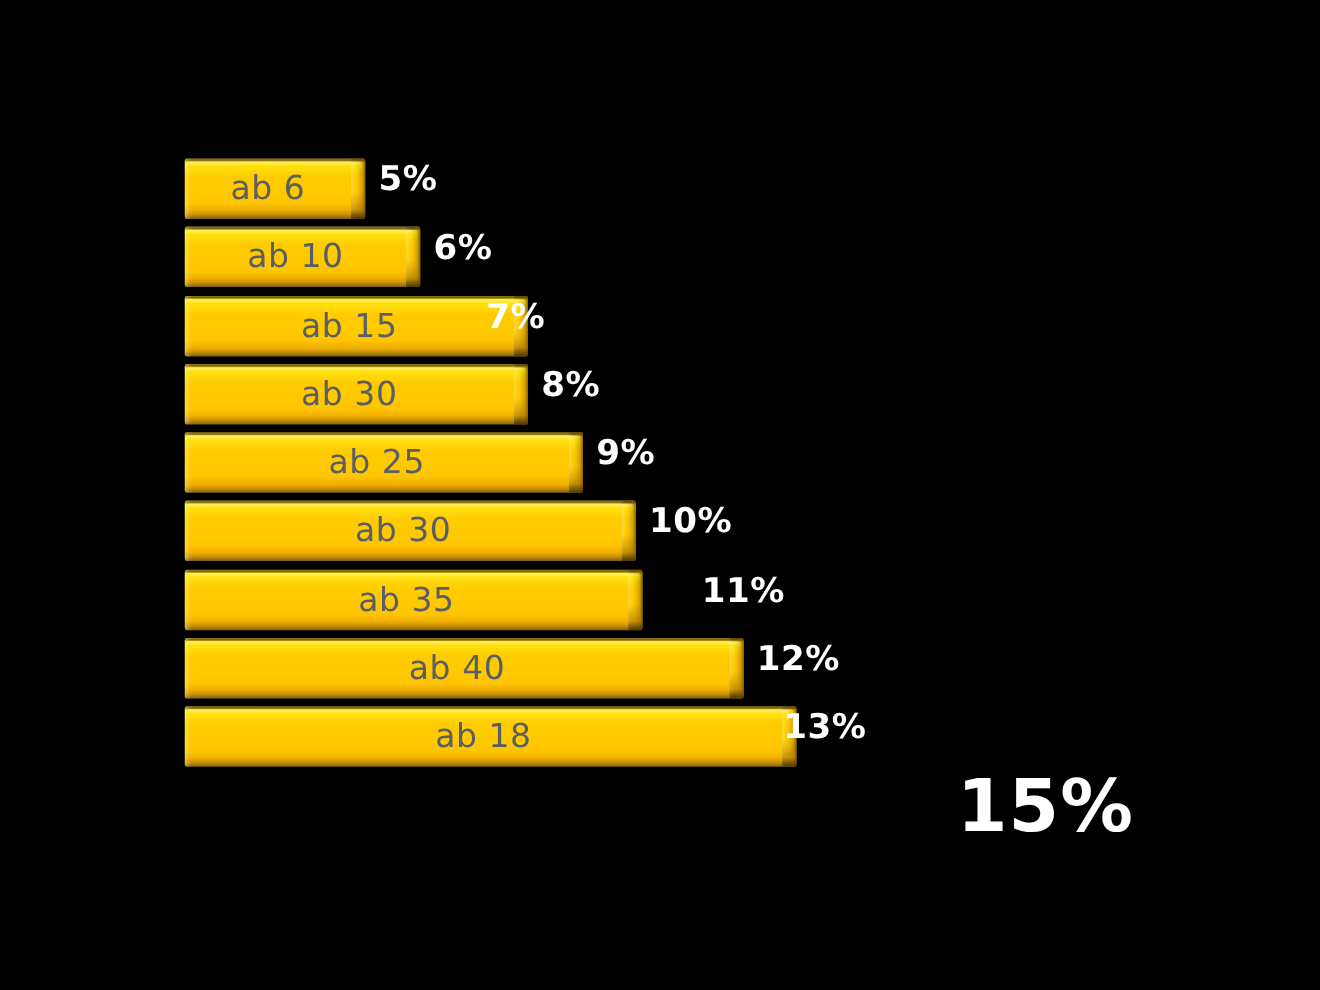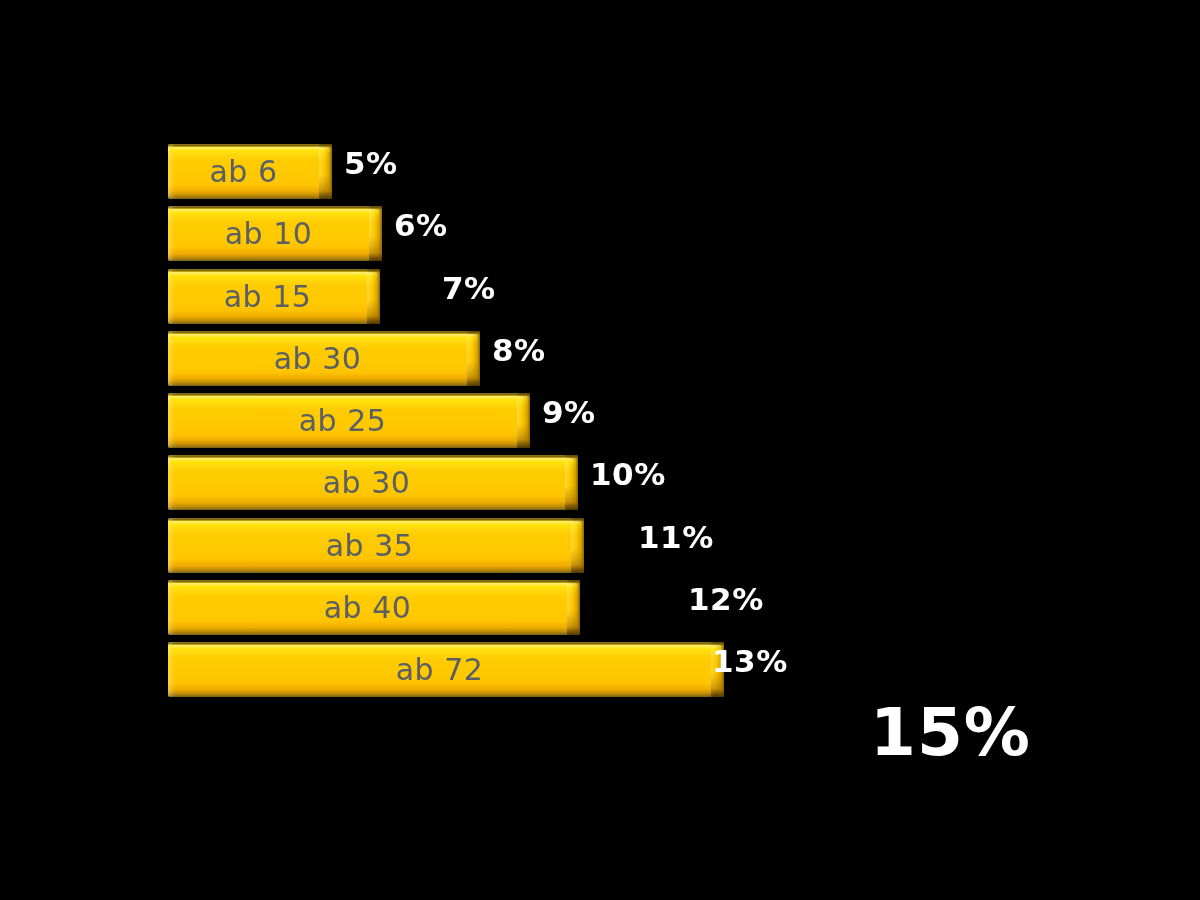--- a/index.html
+++ b/index.html
@@ -153,21 +153,21 @@
       </div>
       <div class="bar-row">
         <div class="bar" style="width: 214px;">
           <div class="bar-highlight"></div>
           <div class="bar-cap"></div>
           <div class="bar-label">ab 10</div>
         </div>
         <div class="bar-value" style="left: 226px;">6%</div>
       </div>
       <div class="bar-row">
-        <div class="bar" style="width: 212px;">
+        <div class="bar" style="width: 312px;">
           <div class="bar-highlight"></div>
           <div class="bar-cap"></div>
           <div class="bar-label">ab 15</div>
         </div>
         <div class="bar-value" style="left: 274px;">7%</div>
       </div>
       <div class="bar-row">
         <div class="bar" style="width: 312px;">
           <div class="bar-highlight"></div>
           <div class="bar-cap"></div>
@@ -193,32 +193,32 @@
       </div>
       <div class="bar-row">
         <div class="bar" style="width: 416px;">
           <div class="bar-highlight"></div>
           <div class="bar-cap"></div>
           <div class="bar-label">ab 35</div>
         </div>
         <div class="bar-value" style="left: 470px;">11%</div>
       </div>
       <div class="bar-row">
-        <div class="bar" style="width: 412px;">
+        <div class="bar" style="width: 508px;">
           <div class="bar-highlight"></div>
           <div class="bar-cap"></div>
           <div class="bar-label">ab 40</div>
         </div>
         <div class="bar-value" style="left: 520px;">12%</div>
       </div>
       <div class="bar-row">
         <div class="bar" style="width: 556px;">
           <div class="bar-highlight"></div>
           <div class="bar-cap"></div>
-          <div class="bar-label">ab 72</div>
+          <div class="bar-label">ab 18</div>
         </div>
         <div class="bar-value" style="left: 544px;">13%</div>
       </div>
       <div class="bar-row">
         <div class="bar-value emphasis" style="left: 702px;">15%</div>
       </div>
     </div>
 </div>
 
 </body></html>

